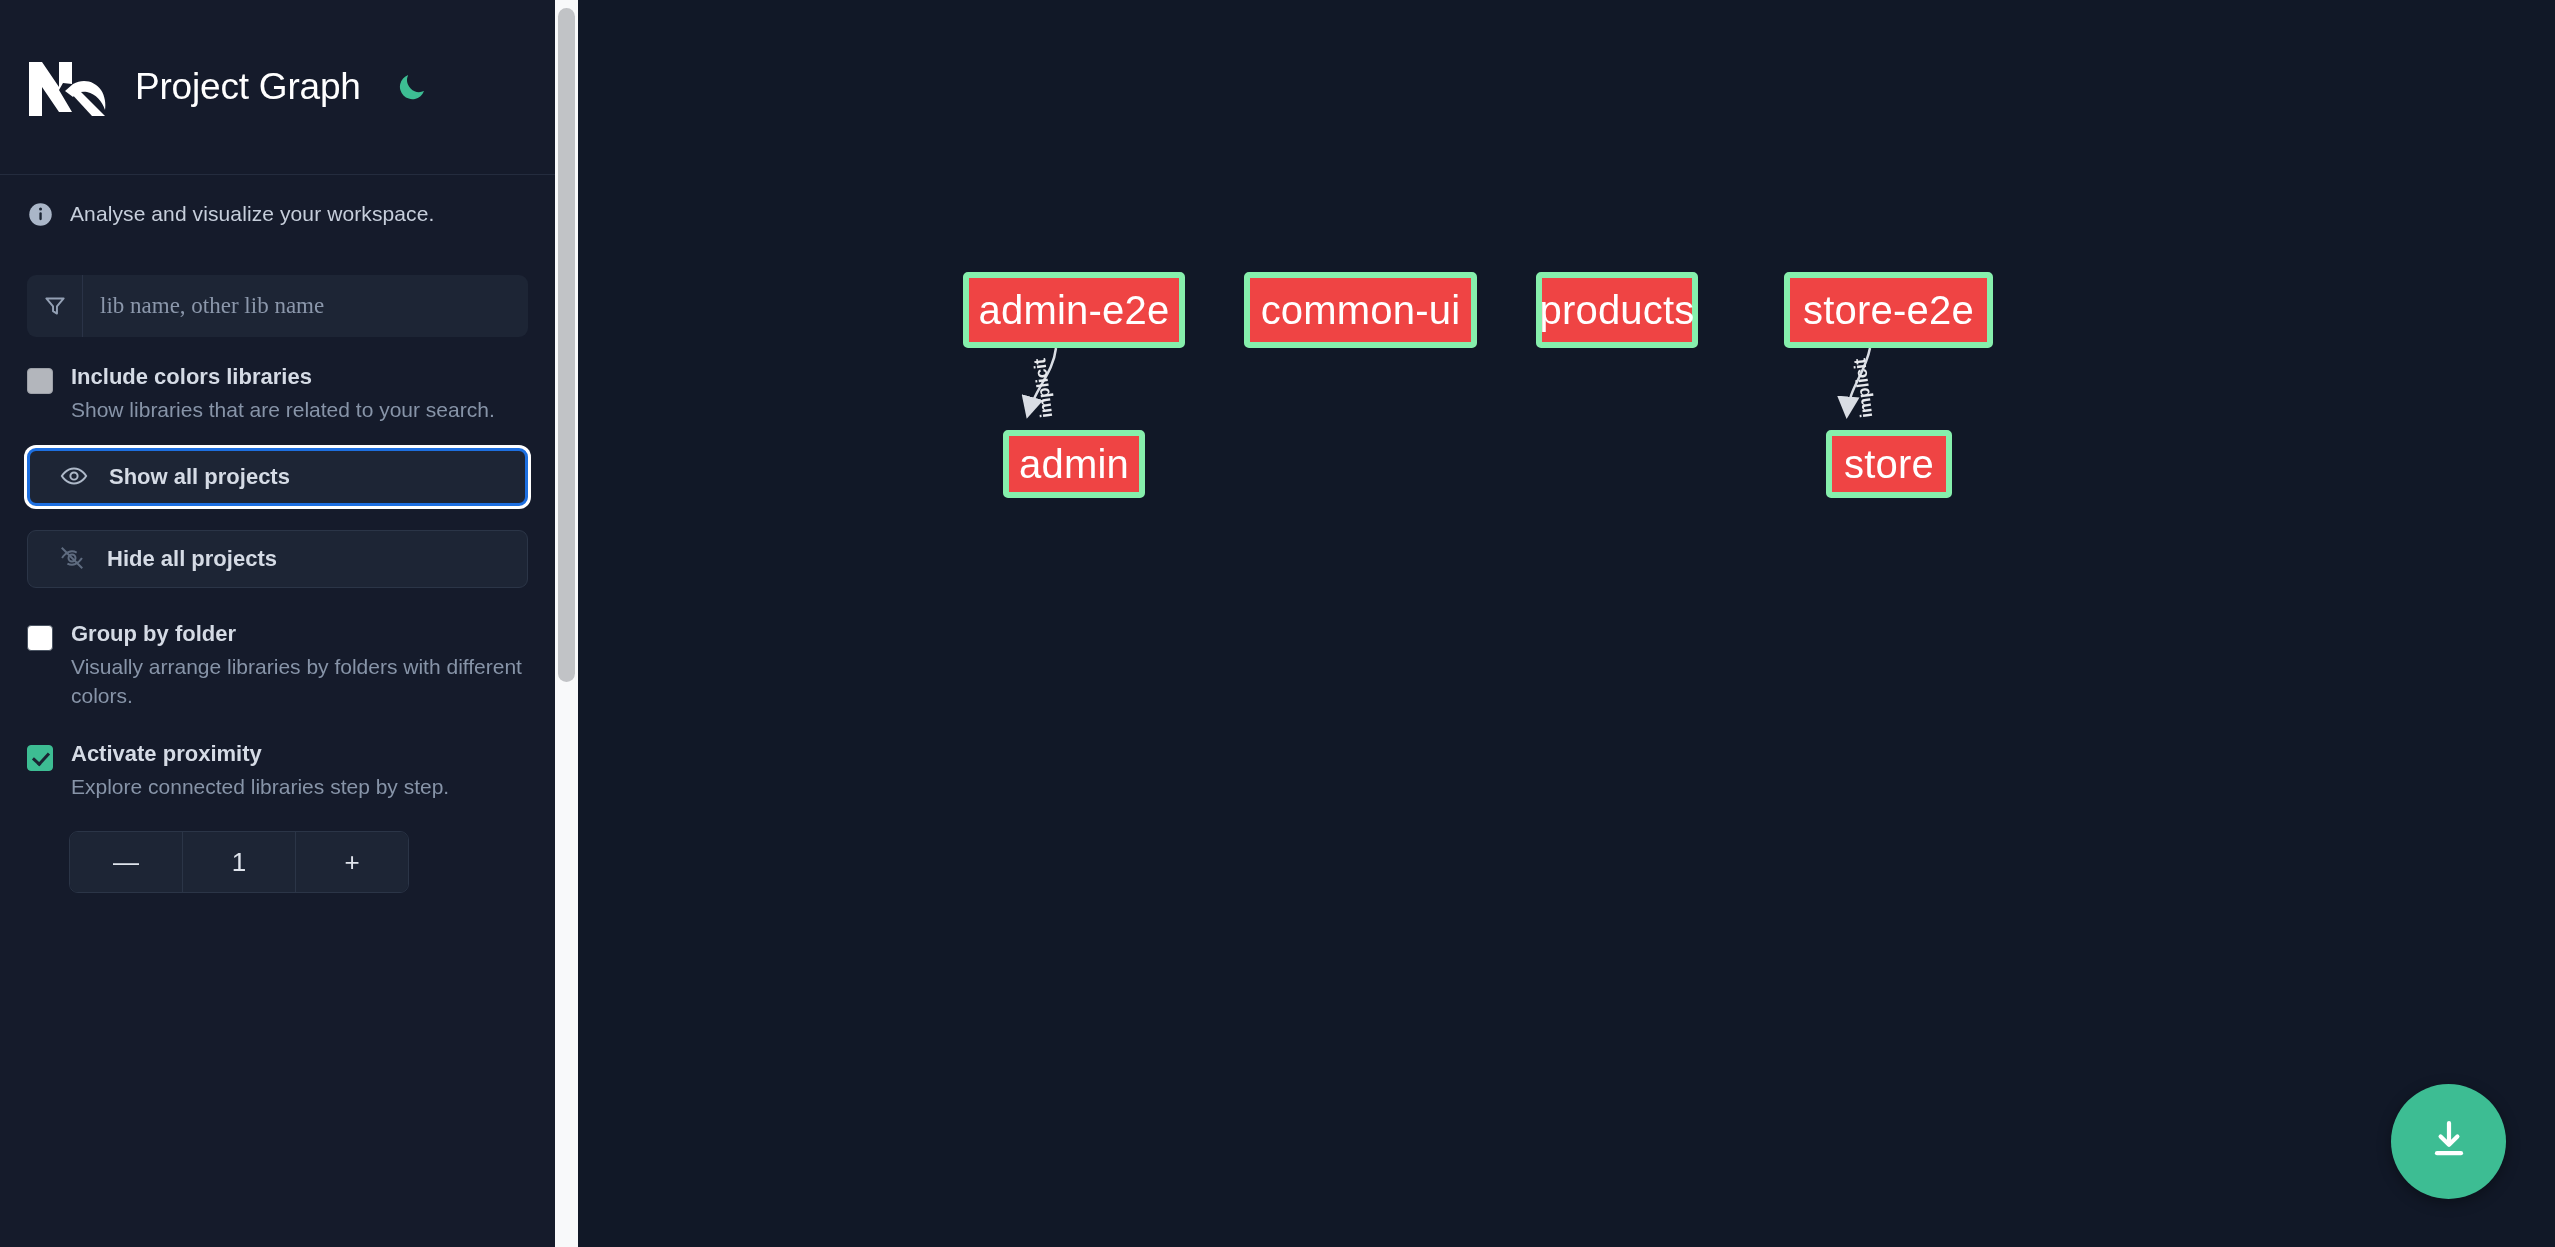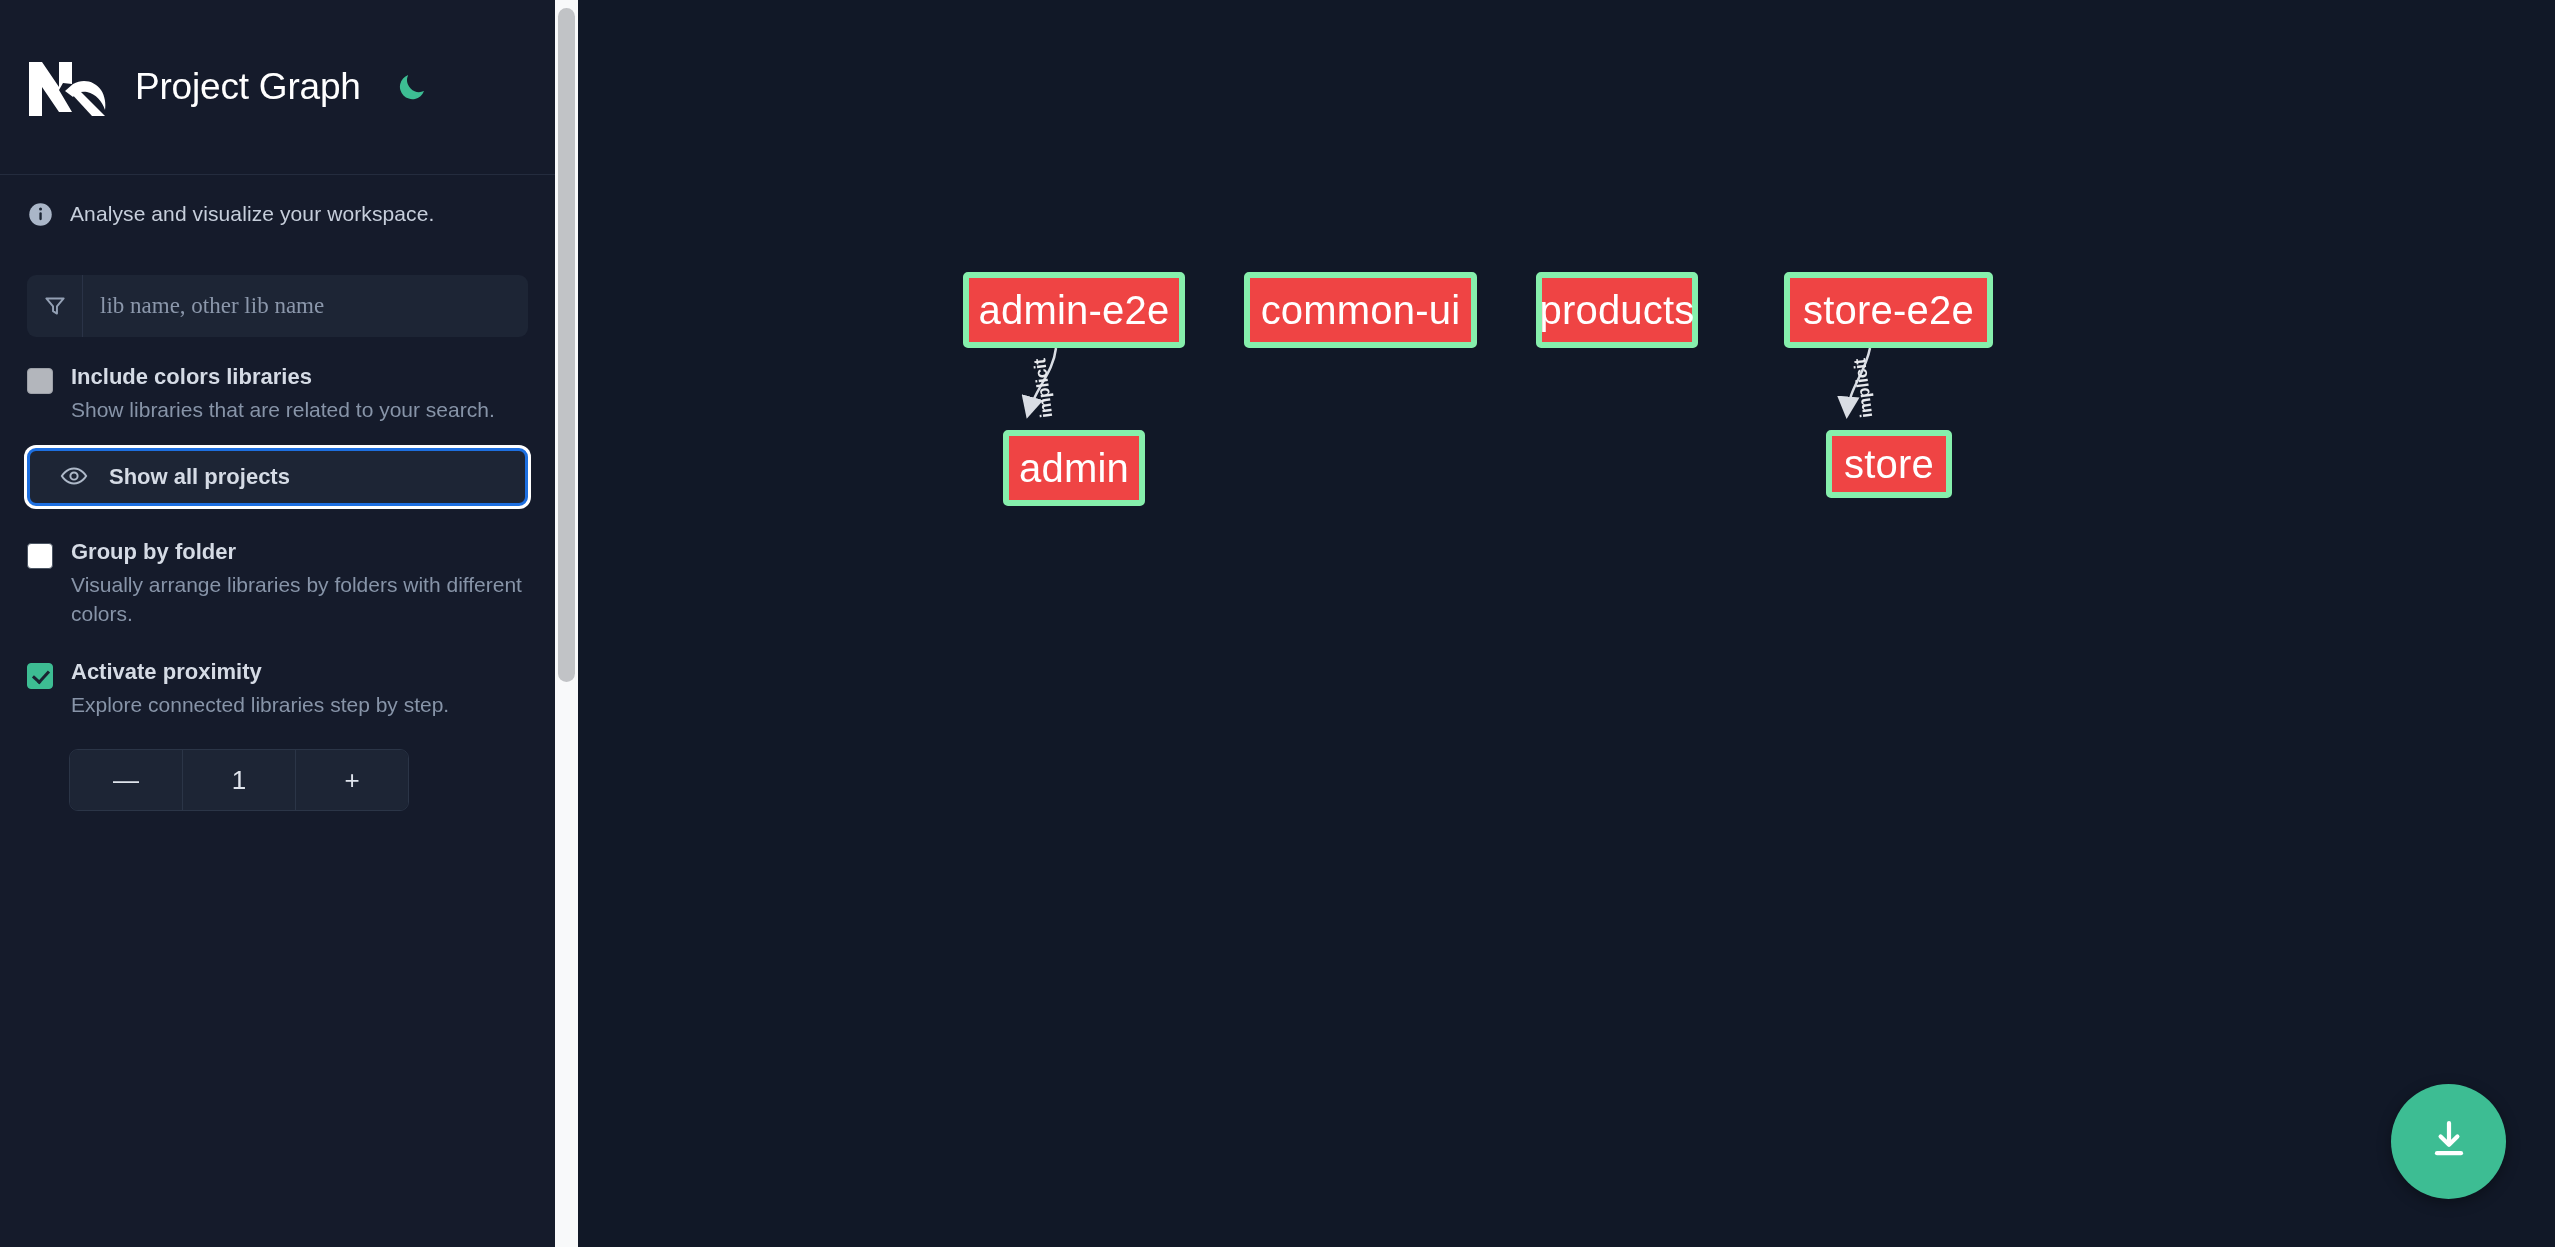--- a/index.html
+++ b/index.html
@@ -334,20 +334,30 @@
       <button class="big-btn focused">
         <span>
           <svg width="28" height="28" viewBox="0 0 24 24" fill="none" stroke="#aeb9c9" stroke-width="1.7">
             <path d="M1.6 12S5.3 5.6 12 5.6 22.4 12 22.4 12 18.7 18.4 12 18.4 1.6 12 1.6 12Z"></path>
             <circle cx="12" cy="12" r="3.1"></circle>
           </svg>
         </span>
         <span class="btn-label">Show all projects</span>
       </button>
 
+      <button class="big-btn">
+        <span>
+          <svg width="28" height="28" viewBox="0 0 24 24" fill="none" stroke="#5f6c80" stroke-width="1.7">
+            <path d="M3.5 12S6.9 6.2 12 6.2c1.5 0 2.9.5 4 1.1M20.5 12s-3.4 5.8-8.5 5.8c-1.5 0-2.8-.4-3.9-1"></path>
+            <circle cx="12" cy="12" r="3"></circle>
+            <path d="M3.2 3.2 20.8 20.8"></path>
+          </svg>
+        </span>
+        <span class="btn-label">Hide all projects</span>
+      </button>
 
       <div class="opt-block" style="margin-top:32px;">
         <div class="cb-wrap">
           <span class="cb unchecked"></span>
         </div>
         <div class="opt-text">
           <div class="opt-label">Group by folder</div>
           <div class="opt-desc">Visually arrange libraries by folders with different colors.</div>
         </div>
       </div>
@@ -388,21 +398,21 @@
       <path d="M1315,348 C1310,374 1294,388 1292,414" fill="none" stroke="#d9dde4" stroke-width="2.5" marker-end="url(#arrow)"></path>
     </svg>
 
     <div class="edge-label" style="left:459px; top:378px; transform:rotate(-97deg);">implicit</div>
     <div class="edge-label" style="left:1279px; top:378px; transform:rotate(-97deg);">implicit</div>
 
     <div class="node" style="left:408px; top:272px; width:222px; height:76px;">admin-e2e</div>
     <div class="node" style="left:689px; top:272px; width:233px; height:76px;">common-ui</div>
     <div class="node" style="left:981px; top:272px; width:162px; height:76px;">products</div>
     <div class="node" style="left:1229px; top:272px; width:209px; height:76px;">store-e2e</div>
-    <div class="node" style="left:448px; top:430px; width:142px; height:76px;">admin</div>
+    <div class="node" style="left:448px; top:430px; width:142px; height:68px;">admin</div>
     <div class="node" style="left:1271px; top:430px; width:126px; height:68px;">store</div>
 
     <button class="fab">
       <span>
         <svg width="48" height="48" viewBox="0 0 24 24" fill="none" stroke="#ffffff" stroke-width="2.1" stroke-linecap="round" stroke-linejoin="round">
           <path d="M12 3.5v10.5"></path>
           <path d="M7.8 10.2 12 14.4 16.2 10.2"></path>
           <path d="M6 18.6h12"></path>
         </svg>
       </span>

